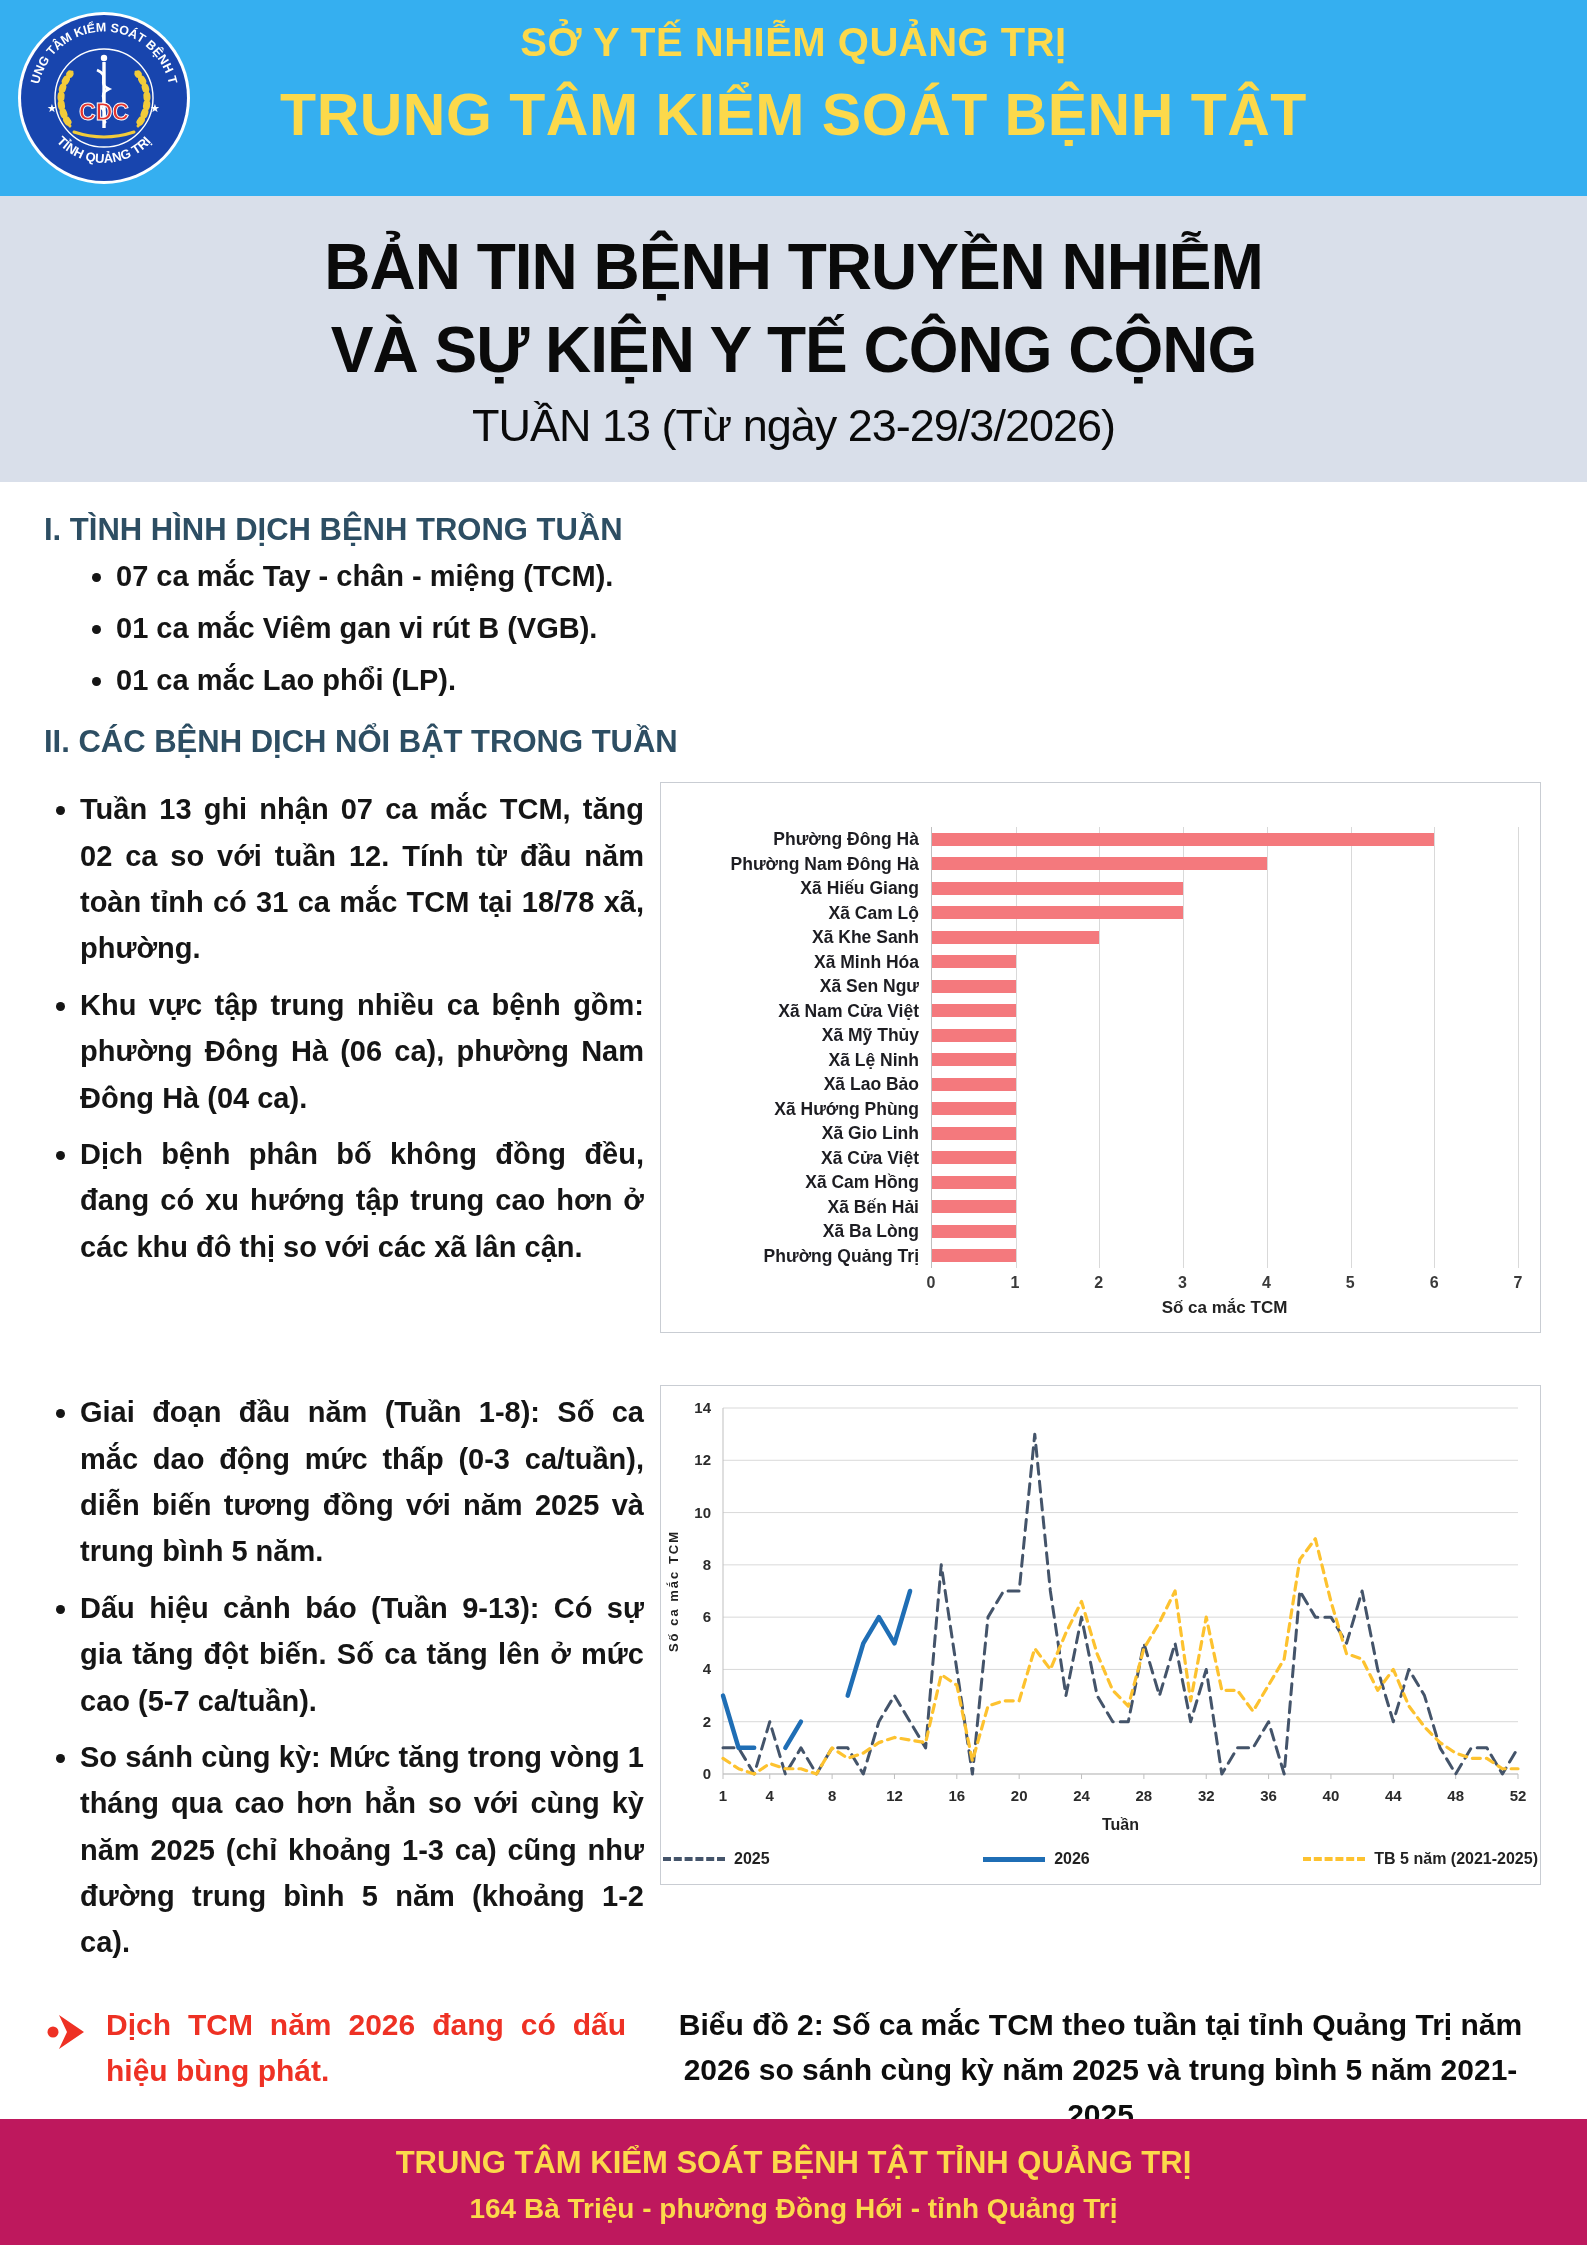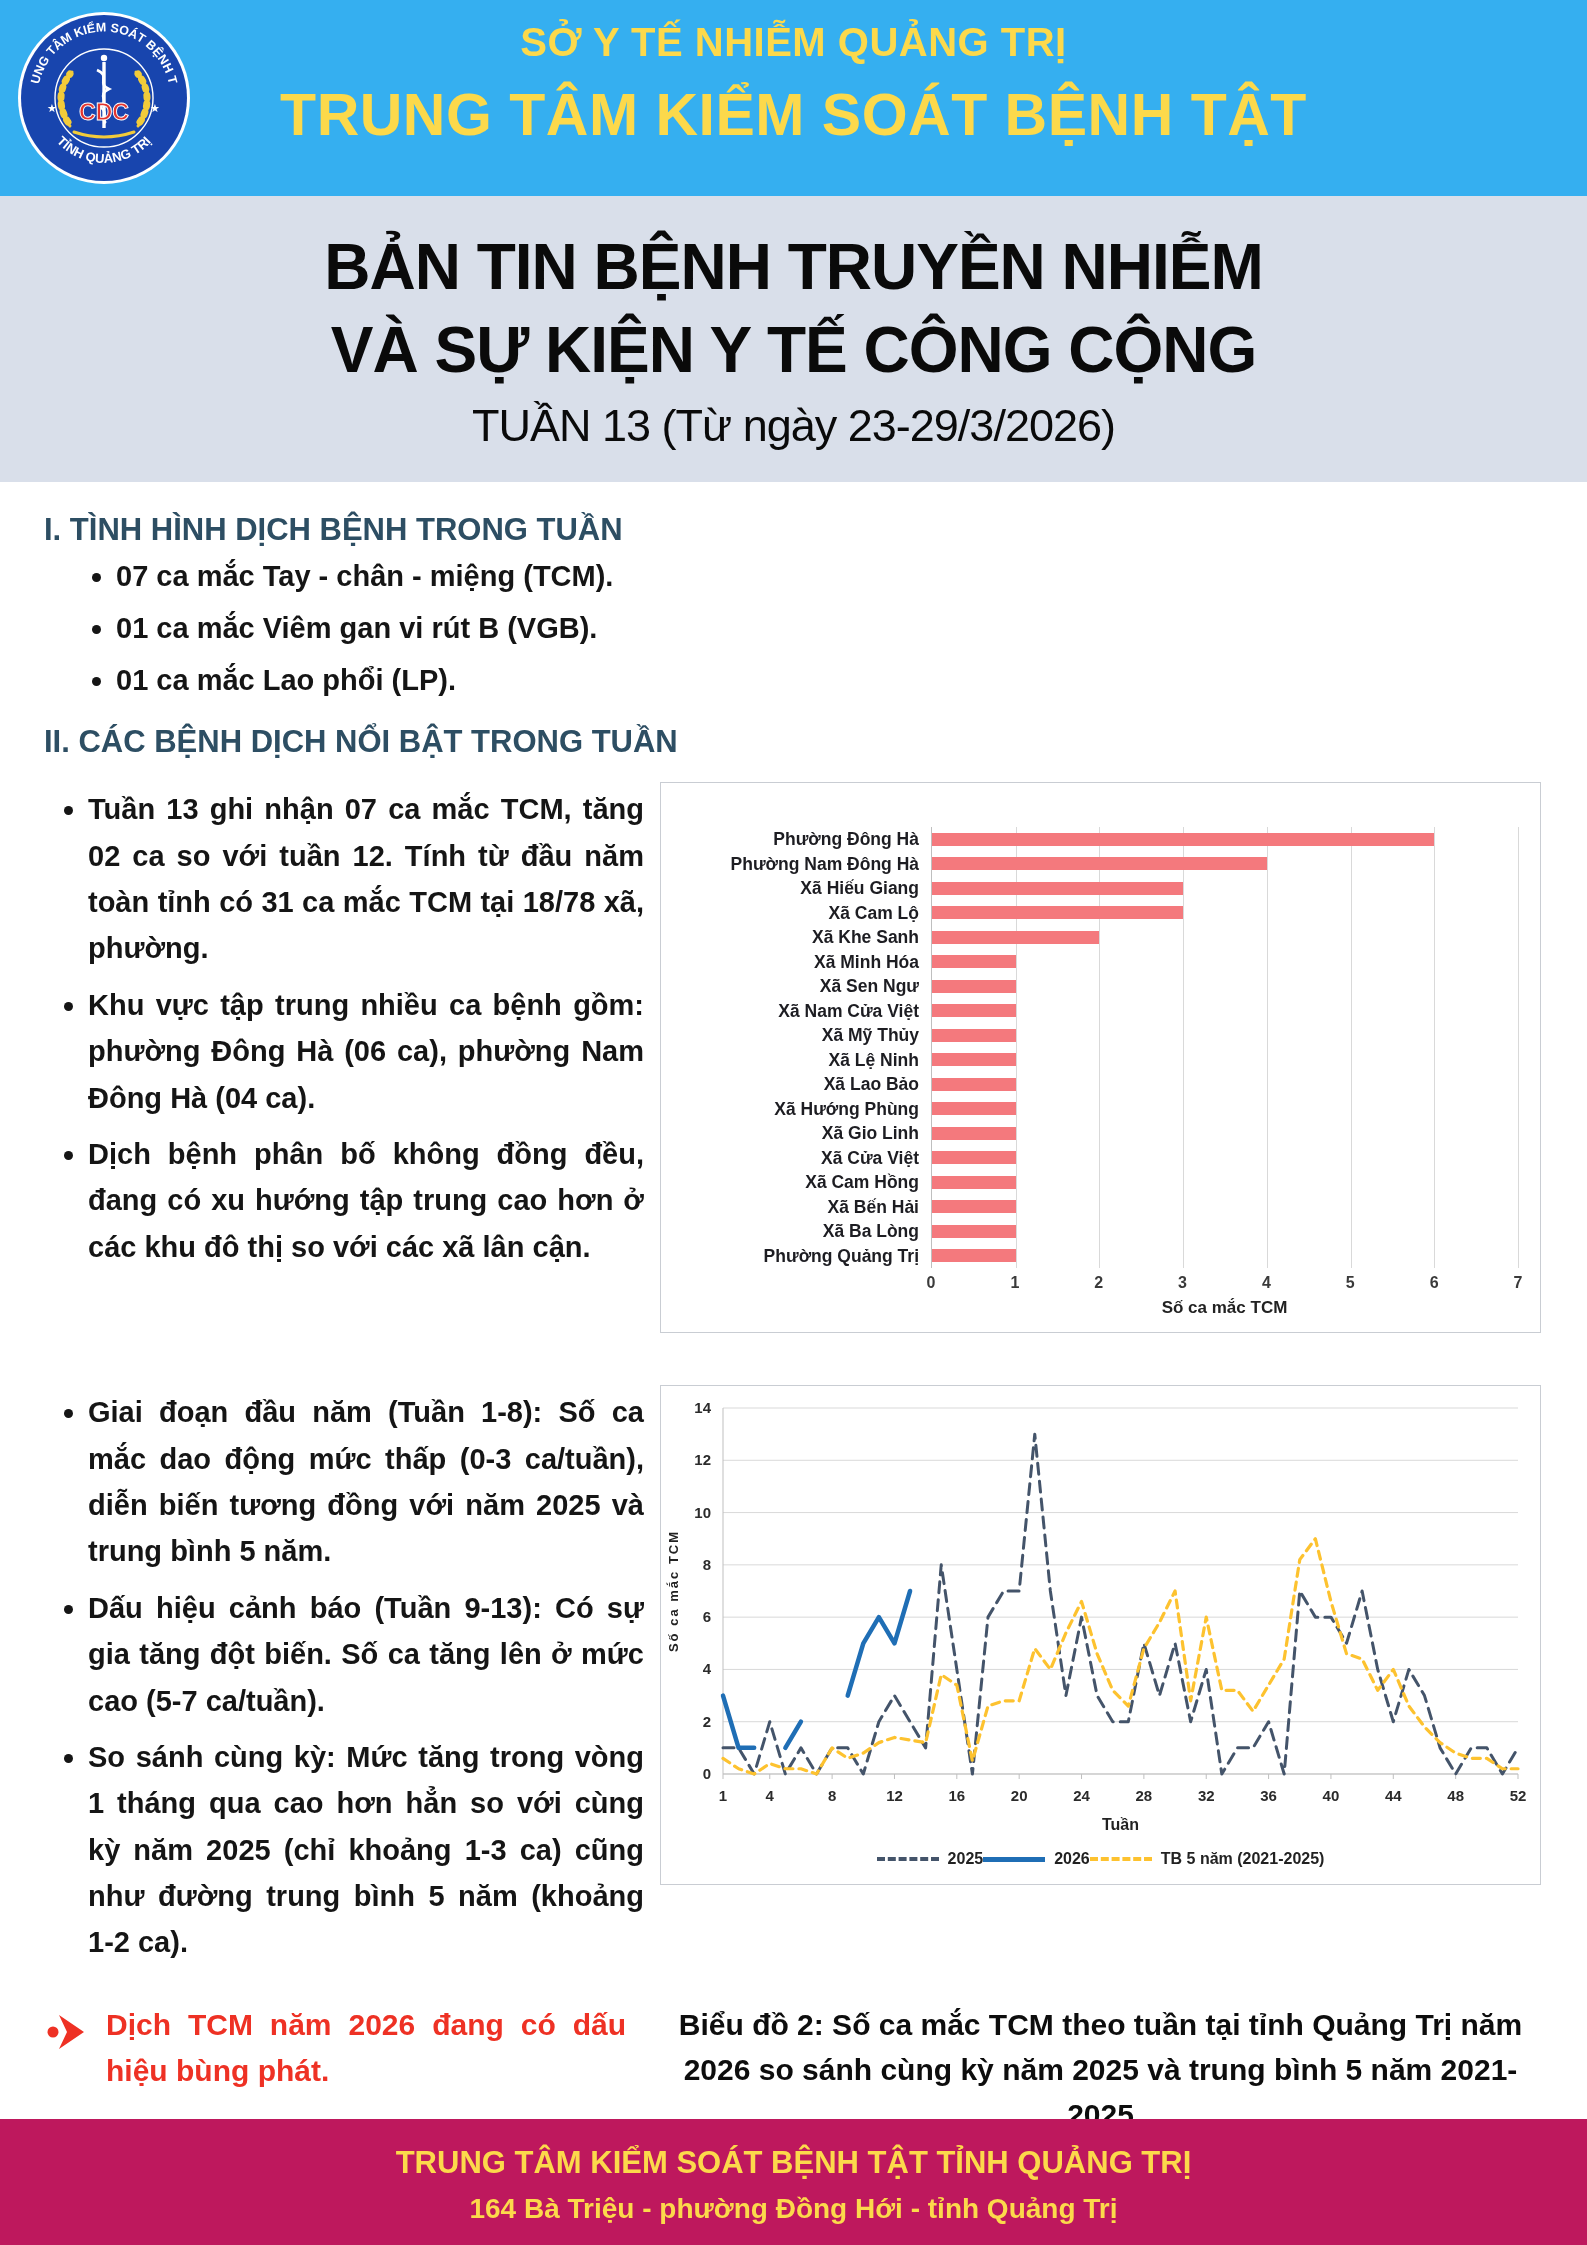--- a/index.html
+++ b/index.html
@@ -19,39 +19,39 @@
   .title-sub{font-size:45px;font-weight:400;color:#0a0a0a;margin-top:8px;letter-spacing:-1px;}
   
   .content{padding:16px 44px 0 44px;}
   .sec-heading{font-size:31px;font-weight:bold;color:#2D4E63;margin:14px 0 6px 0;}
   ul.bullets{margin:8px 0 0 0;padding-left:72px;}
   ul.bullets li{font-size:29px;font-weight:bold;color:#151515;line-height:1.4;margin-bottom:11px;}
   .row{display:flex;gap:16px;margin-top:22px;align-items:flex-start;}
   .col-left{width:600px;flex:none;}
   .col-right{width:881px;flex:none;}
   .col-left ul.bullets{padding-left:36px;margin-top:4px;}
-  .col-left ul.bullets li{text-align:justify;line-height:1.6;margin-bottom:10px;margin-left:8px;}
+  .col-left ul.bullets li{text-align:justify;line-height:1.6;margin-bottom:10px;}
   
   .panel{width:881px;background:#fff;border:1.5px solid #c9cdd3;box-sizing:border-box;}
   .panel1{padding:44px 22px 10px 8px;}
   .c1{display:grid;grid-template-columns:262px 1fr;}
   .c1-labels{display:flex;flex-direction:column;}
   .c1-lab{height:24.5px;line-height:24.5px;text-align:right;padding-right:12px;
           font-size:17.5px;font-weight:bold;color:#1d1d22;white-space:nowrap;}
   .c1-plot{position:relative;border-left:1px solid #bfbfbf;}
   .c1-grid{position:absolute;top:0;bottom:0;width:1px;background:#d9d9d9;}
   .c1-row{height:24.5px;display:flex;align-items:center;position:relative;z-index:1;}
   .c1-bar{height:13px;}
   .c1-axis{display:grid;grid-template-columns:262px 1fr;height:30px;}
   .c1-ticks{position:relative;}
   .c1-tick{position:absolute;top:6px;transform:translateX(-50%);font-size:16px;font-weight:600;color:#3a3a3a;}
   .c1-xlabel{margin-left:262px;text-align:center;font-size:17px;font-weight:bold;color:#222;padding-bottom:4px;}
   
   .panel2{padding:6px 2px 4px 2px;}
-  .c2-legend{display:flex;justify-content:center;align-items:center;height:42px;margin-top:-4px;}
+  .c2-legend{display:flex;justify-content:space-between;align-items:center;height:42px;margin-top:-4px;}
   .leg-item{display:flex;align-items:center;gap:9px;}
   .leg-swatch{width:62px;height:0;display:inline-block;}
   .leg-label{font-size:16px;font-weight:600;color:#222;}
   text.tick{font-size:15px;font-weight:600;fill:#2b2b2b;}
   text.axis-title{font-size:16px;font-weight:bold;fill:#222;}
   text.axis-title-y{font-size:13px;font-weight:bold;fill:#222;letter-spacing:2px;}
   
   .caption{font-size:30px;font-weight:bold;color:#0d0d0d;text-align:center;line-height:1.5;}
   .cap1-wrap{margin:16px 0 0 616px;width:881px;padding:0 34px;box-sizing:border-box;}
   .row2{margin-top:52px;}

